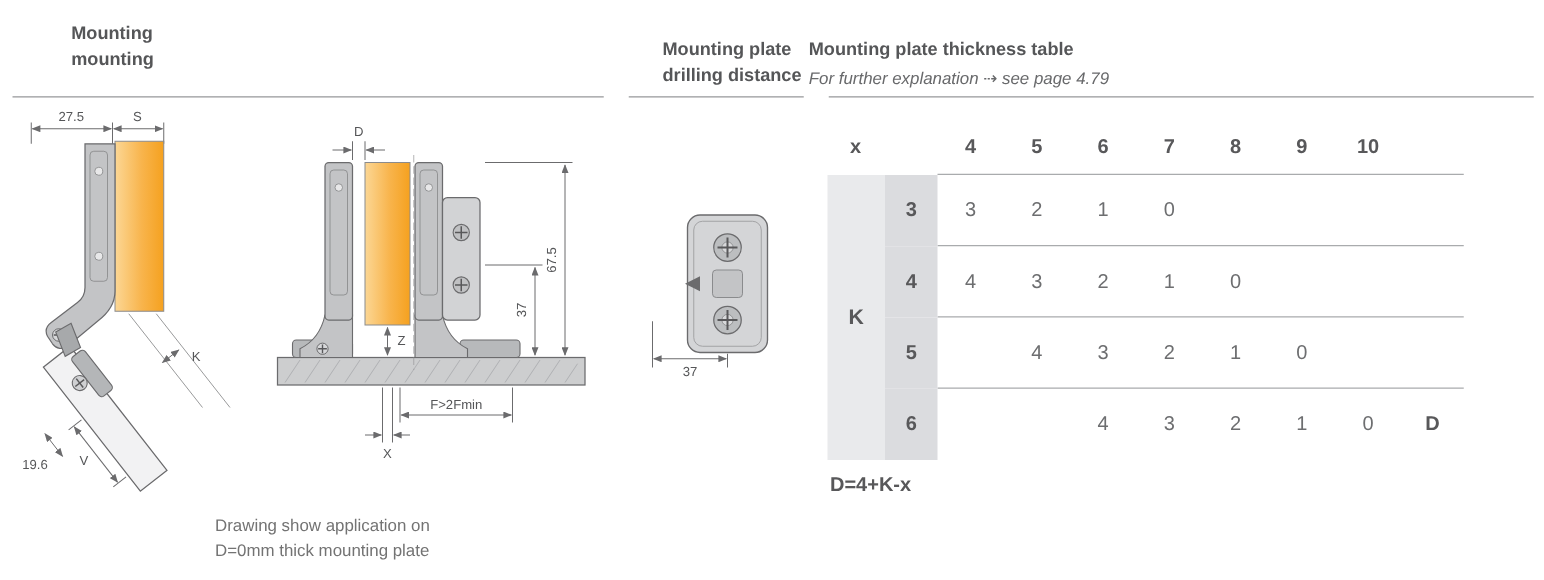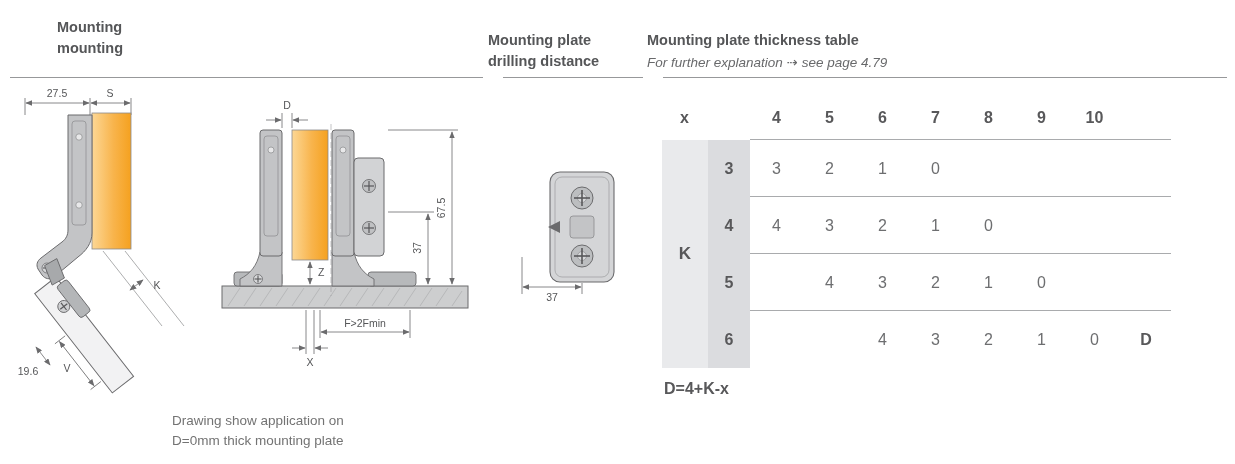--- a/index.html
+++ b/index.html
@@ -32,21 +32,21 @@
 </head>
 <body>
 
 <div class="canvas">
 
   <div class="hdr" style="left:57px; top:17px;">
     <div>Mounting</div>
     <div>mounting</div>
   </div>
 
-  <div class="hdr" style="left:488px; top:30px;">
+  <div class="hdr" style="left:530px; top:30px;">
     <div>Mounting plate</div>
     <div>drilling distance</div>
   </div>
 
   <div class="hdr" style="left:647px; top:30px;">
     <div>Mounting plate thickness table</div>
     <div class="sub">For further explanation ⇢ see page 4.79</div>
   </div>
 
   <div class="rule" style="left:10px; width:473px;"></div>

